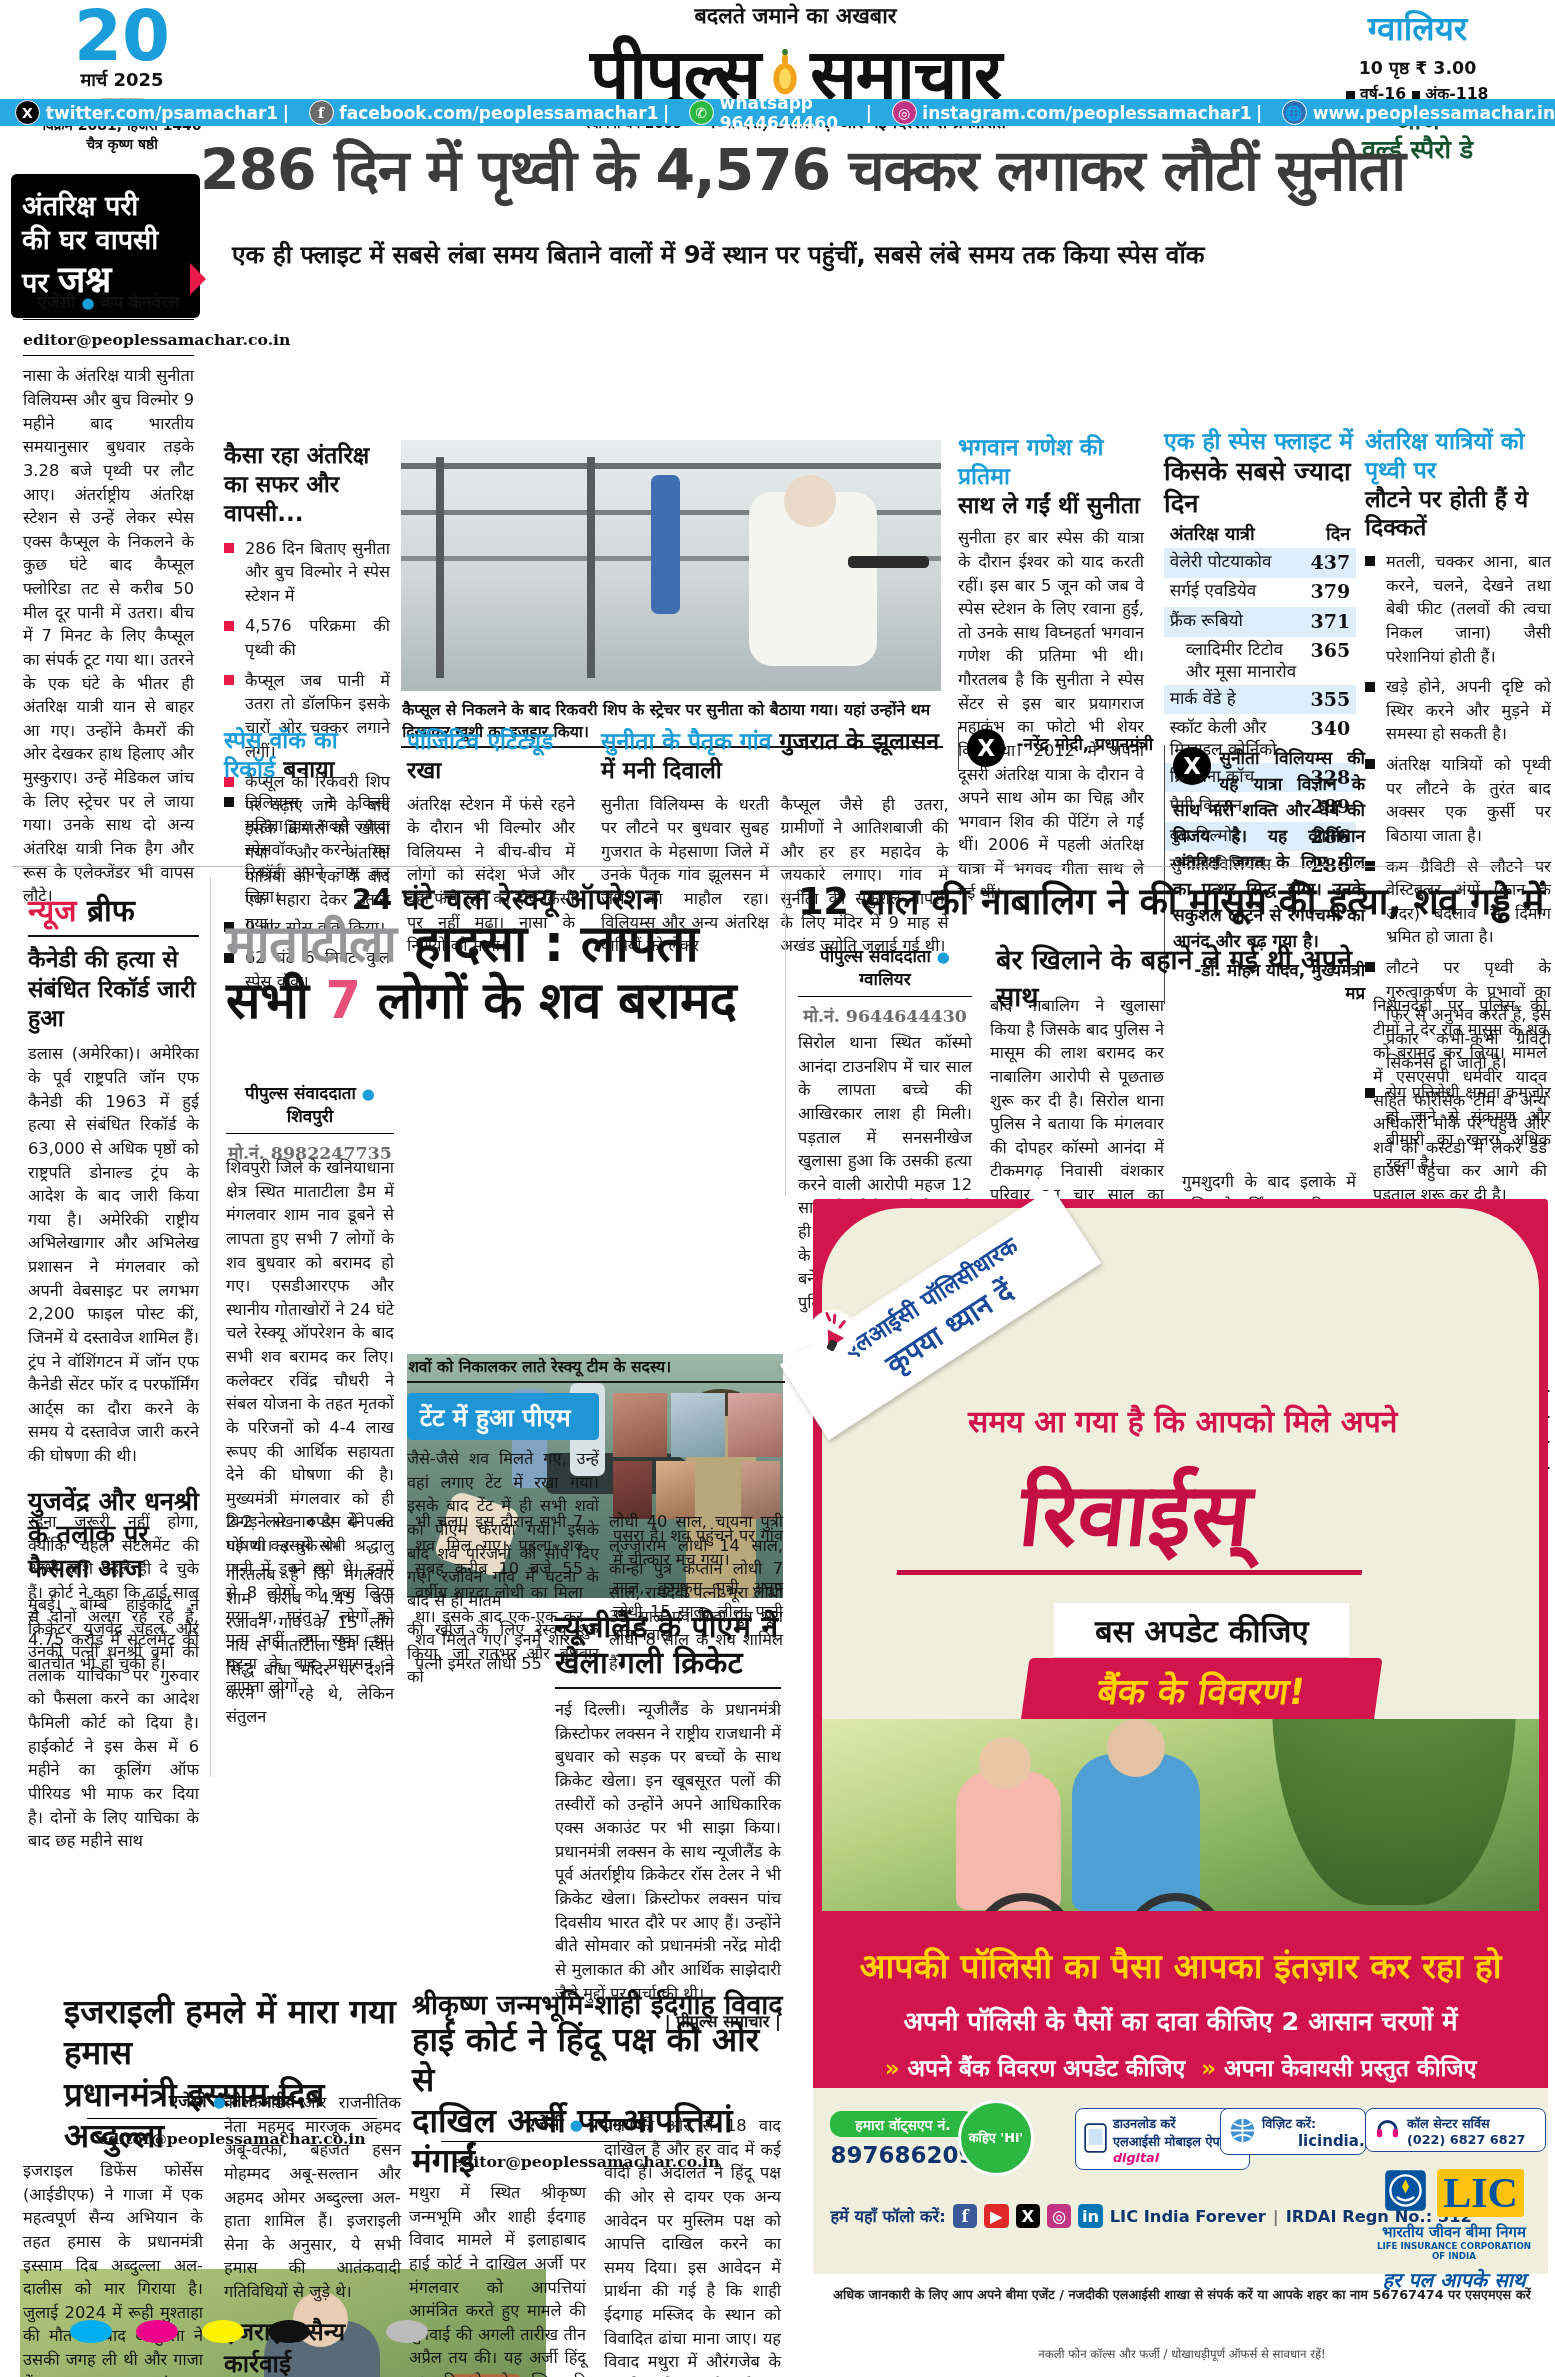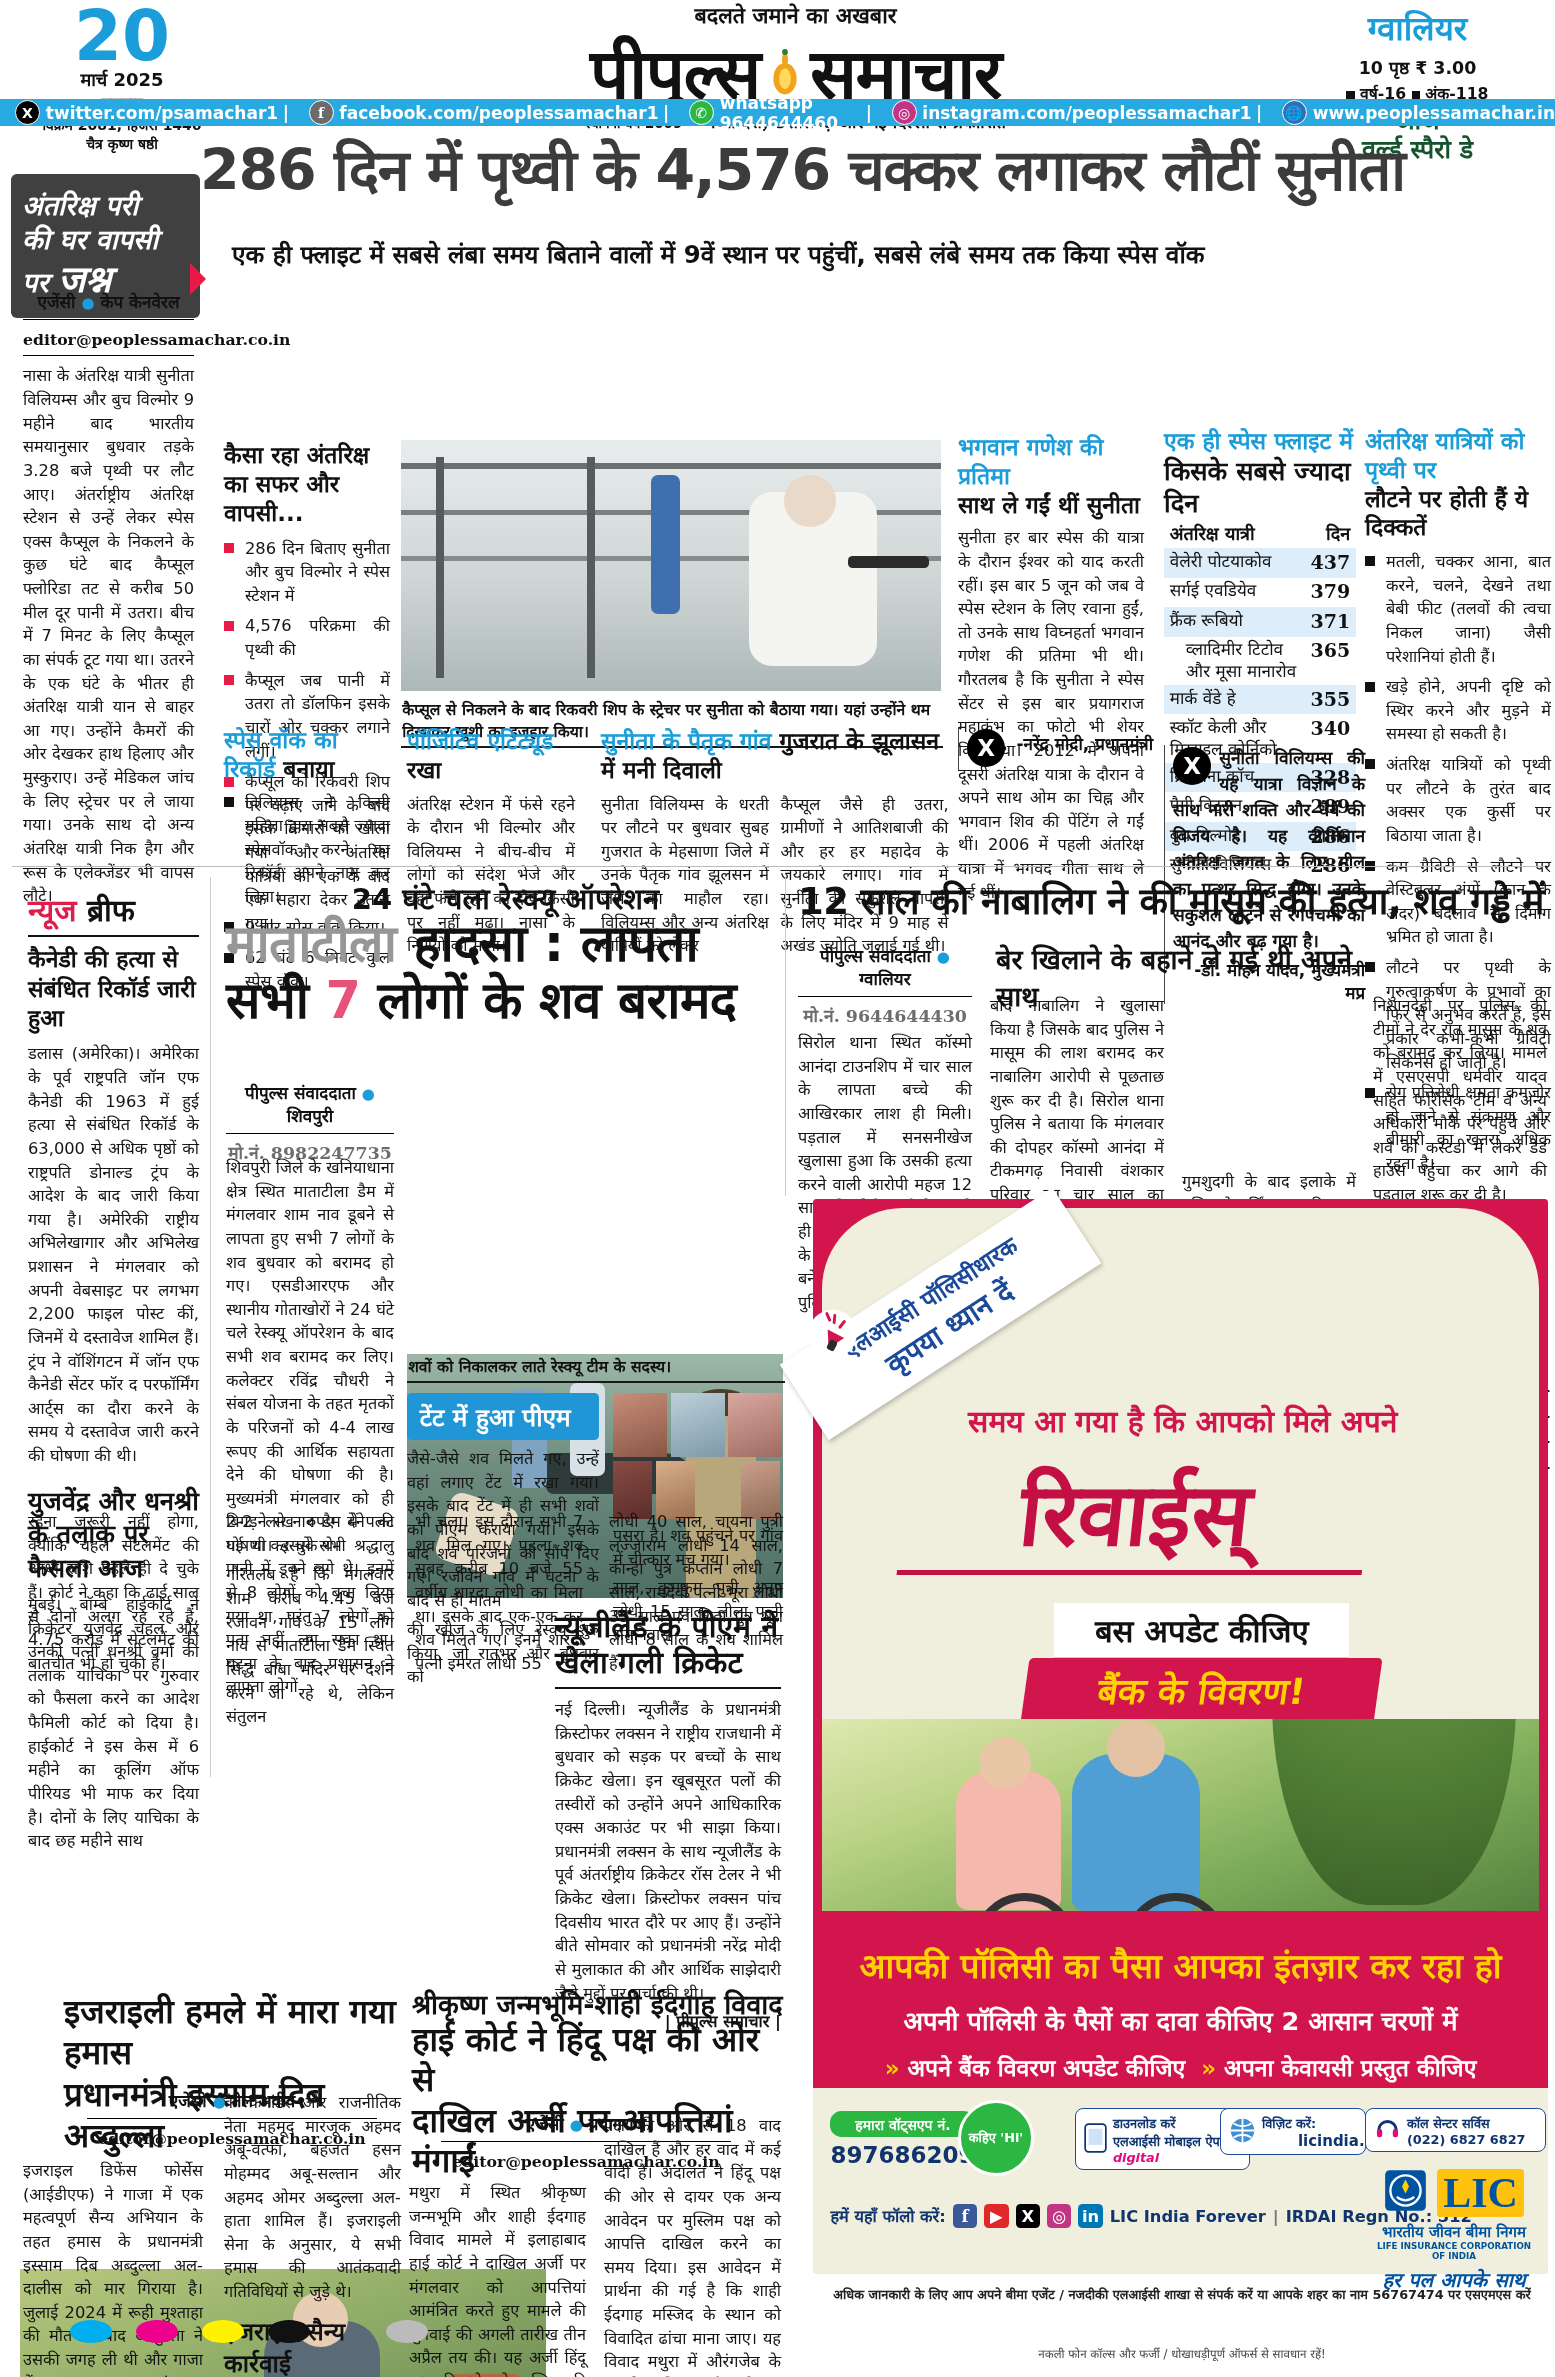--- a/index.html
+++ b/index.html
@@ -20,21 +20,21 @@
   .bl::before{content:"";position:absolute;left:0;top:6.4px;width:10px;height:10px;background:#e91a48;}
   .bl.bk::before{background:#111;}
   .cap{font-size:15.7px;font-weight:bold;padding:4.6px 1.2px;border-bottom:2.3px solid #1a1a1a;}
   .trow{display:flex;justify-content:space-between;align-items:flex-start;padding:2.9px 5.8px;font-size:17px;line-height:1.25;}
   .trows .trow:nth-child(odd){background:#ddeefa;}
   .tdays{font-family:"DejaVu Serif",serif;font-weight:bold;font-size:19px;}
   .xicon{width:38px;height:38px;border-radius:50%;background:#000;color:#fff;font-weight:bold;
          font-size:23px;display:flex;align-items:center;justify-content:center;float:left;margin:2.3px 8.1px 2.3px 0;}
   .quote{font-size:17.4px;font-weight:bold;line-height:1.5;text-align:justify;}
   .qauthor{font-size:17px;font-weight:bold;text-align:right;margin-top:4.6px;}
-  .badge{background:#404040;color:#fff;border-radius:5.8px;padding:15px 11.6px;font-style:italic;}
+  .badge{background:#000000;color:#fff;border-radius:5.8px;padding:15px 11.6px;}
   .badge::after{content:"";position:absolute;right:-22px;top:62%;border:16.3px solid transparent;border-left-color:#e91a48;}
   .soc-ic{display:inline-flex;width:23px;height:23px;border-radius:50%;background:#000;color:#fff;
           align-items:center;justify-content:center;font-weight:bold;font-size:14px;margin:0 5.8px 0 15px;
           border:1.7px solid #fff;flex:none;}
   .pmbar{background:#2196d6;color:#fff;font-size:24.4px;font-weight:bold;padding:7px 12.8px;border-radius:4.6px;}
   .ph{position:relative;overflow:hidden;}
   .fig{position:absolute;border-radius:7px;}
   .adred{background:#d2154d;}
   .cream{background:#f0eedc;}
   .stepline{color:#fff;font-size:23px;font-weight:bold;}

